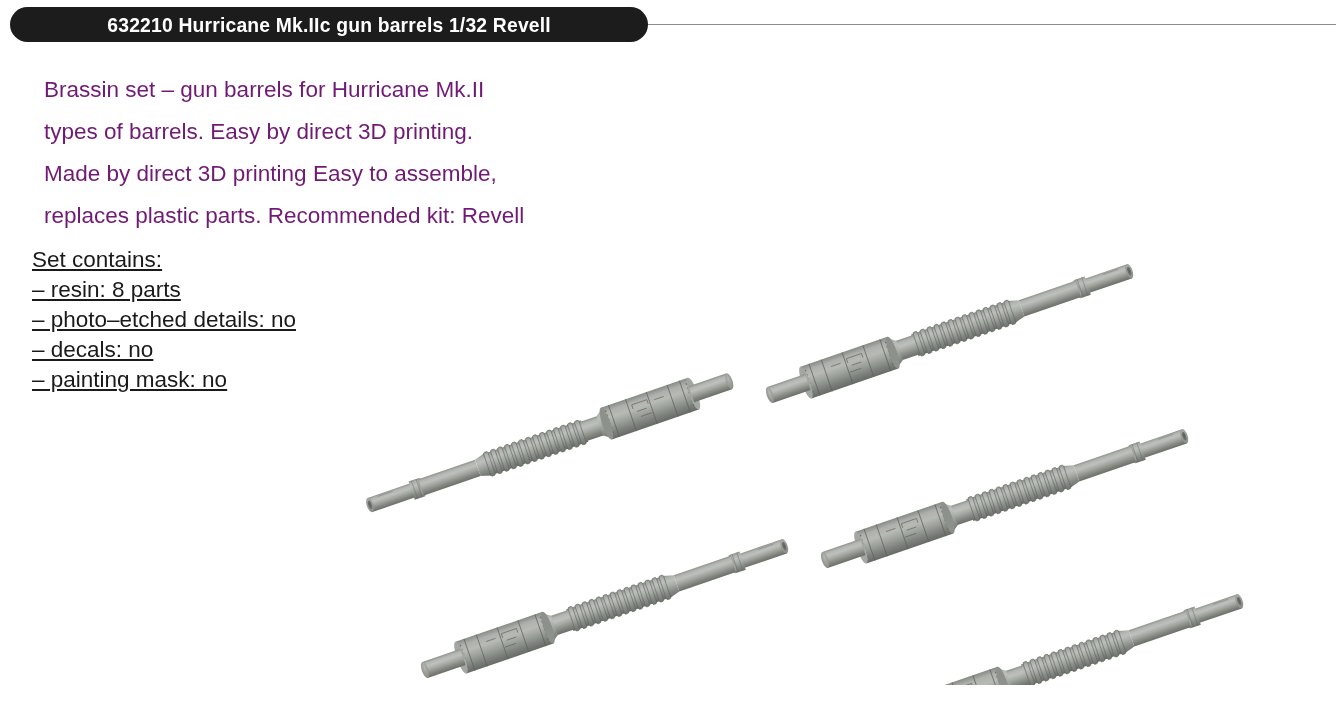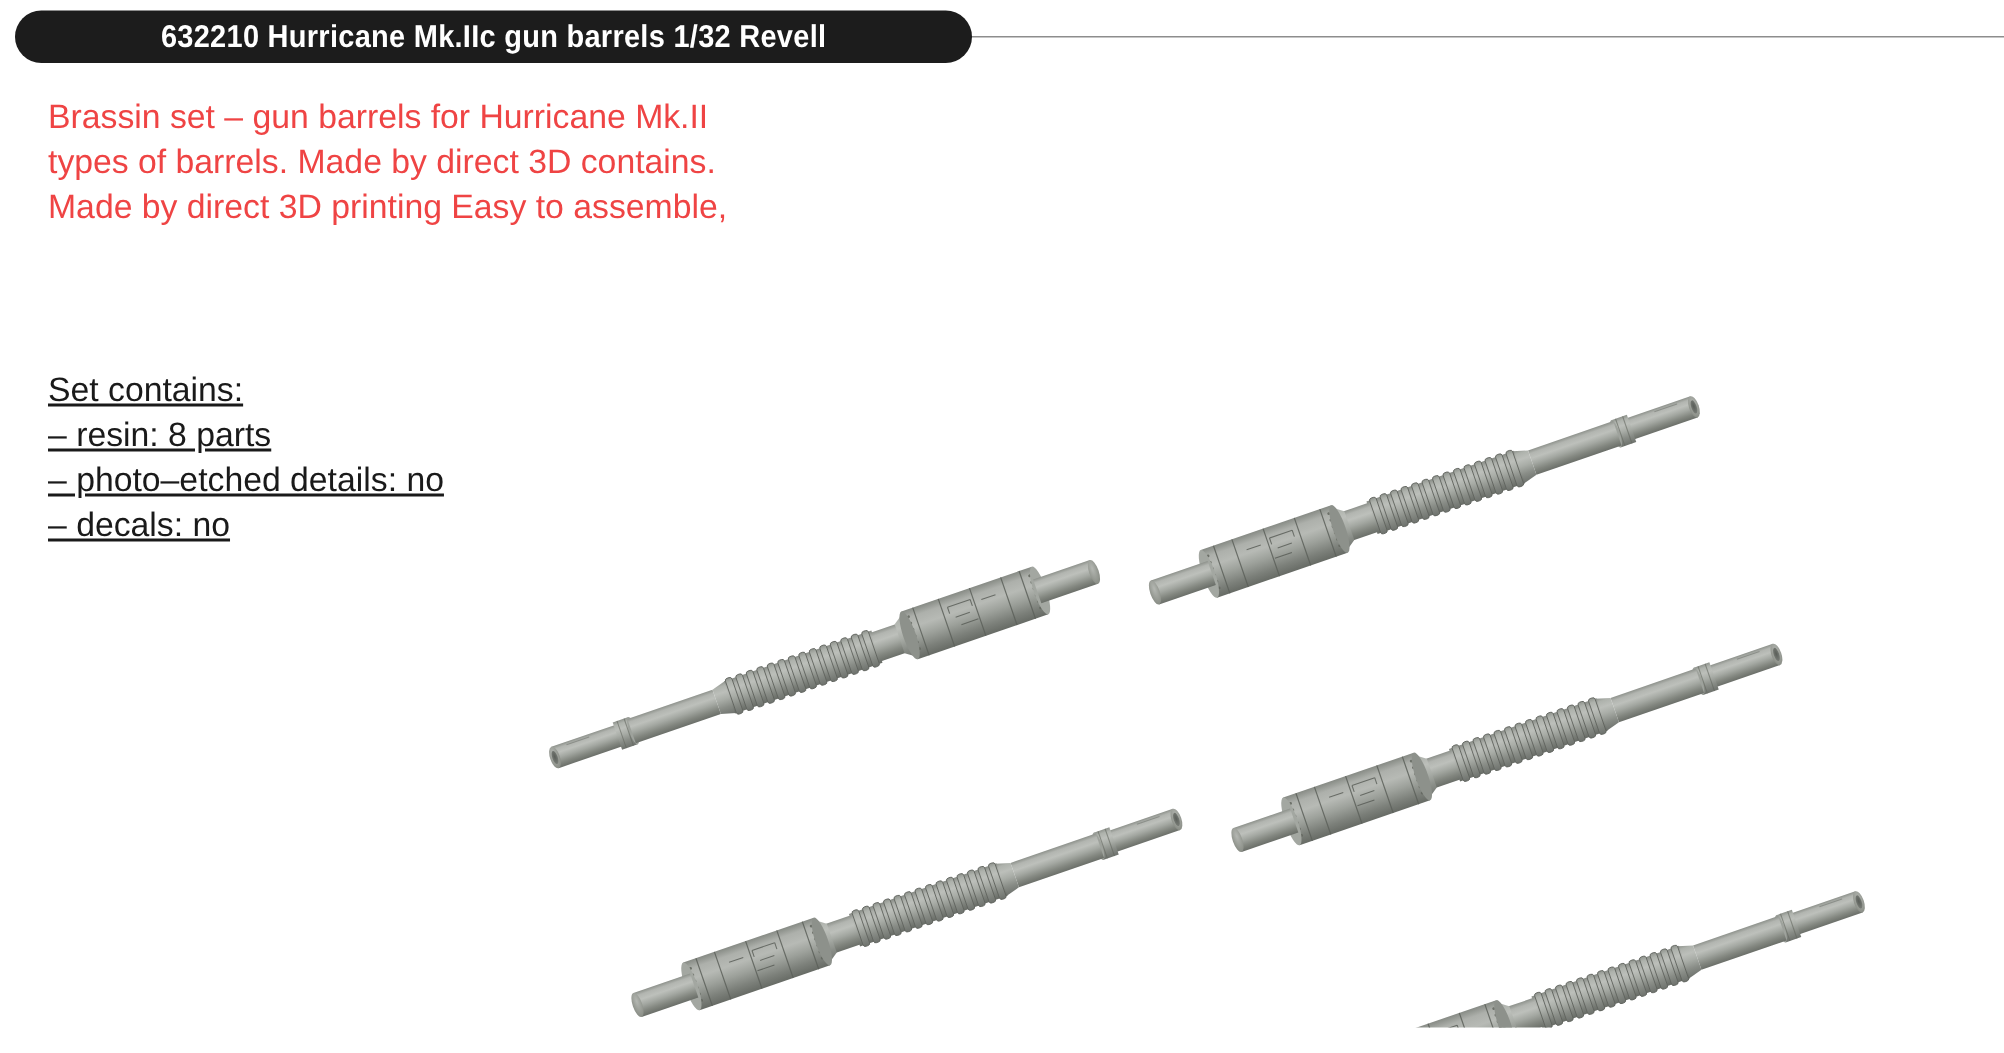--- a/index.html
+++ b/index.html
@@ -58,24 +58,24 @@
   }
 
   
   #description-block {
     position: absolute;
     left: 32px;
     top: 63px;
     width: 560px;
   }
   #description-block p {
-    margin: 0;
+    margin: 12px;
     font-size: 22.5px;
     line-height: 30px;
-    color: #ef4444;
+    color: #701a75;
     white-space: nowrap;
   }
   #contains-block {
     position: absolute;
     left: 32px;
     top: 245px;
     width: 420px;
     text-decoration: underline;
   }
   #contains-block p {
@@ -101,29 +101,31 @@
 
 <div id="header-bar">
   <div id="header-rule"></div>
   <div id="title-pill">
     <span id="title-text">632210  Hurricane Mk.IIc gun barrels  1/32  Revell</span>
   </div>
 </div>
 
 <div id="description-block">
   <p>Brassin set – gun barrels for Hurricane Mk.II</p>
-  <p>types of barrels. Made by direct 3D contains.</p>
+  <p>types of barrels. Easy by direct 3D printing.</p>
   <p>Made by direct 3D printing Easy to assemble,</p>
+  <p>replaces plastic parts. Recommended kit: Revell</p>
 </div>
 
 <div id="contains-block">
   <p>Set contains:</p>
   <p>– resin: 8 parts</p>
   <p>– photo–etched details: no</p>
   <p>– decals: no</p>
+  <p>– painting mask: no</p>
 </div>
 
 <div id="parts-render">
   <svg id="parts-svg" width="1006" height="470" viewBox="0 0 1006 470">
     <defs>
 
       <linearGradient id="cyl" x1="0" y1="0" x2="0" y2="1">
         <stop offset="0.00" stop-color="#8f938d"></stop>
         <stop offset="0.12" stop-color="#aeb2ac"></stop>
         <stop offset="0.30" stop-color="#bcbfba"></stop>

